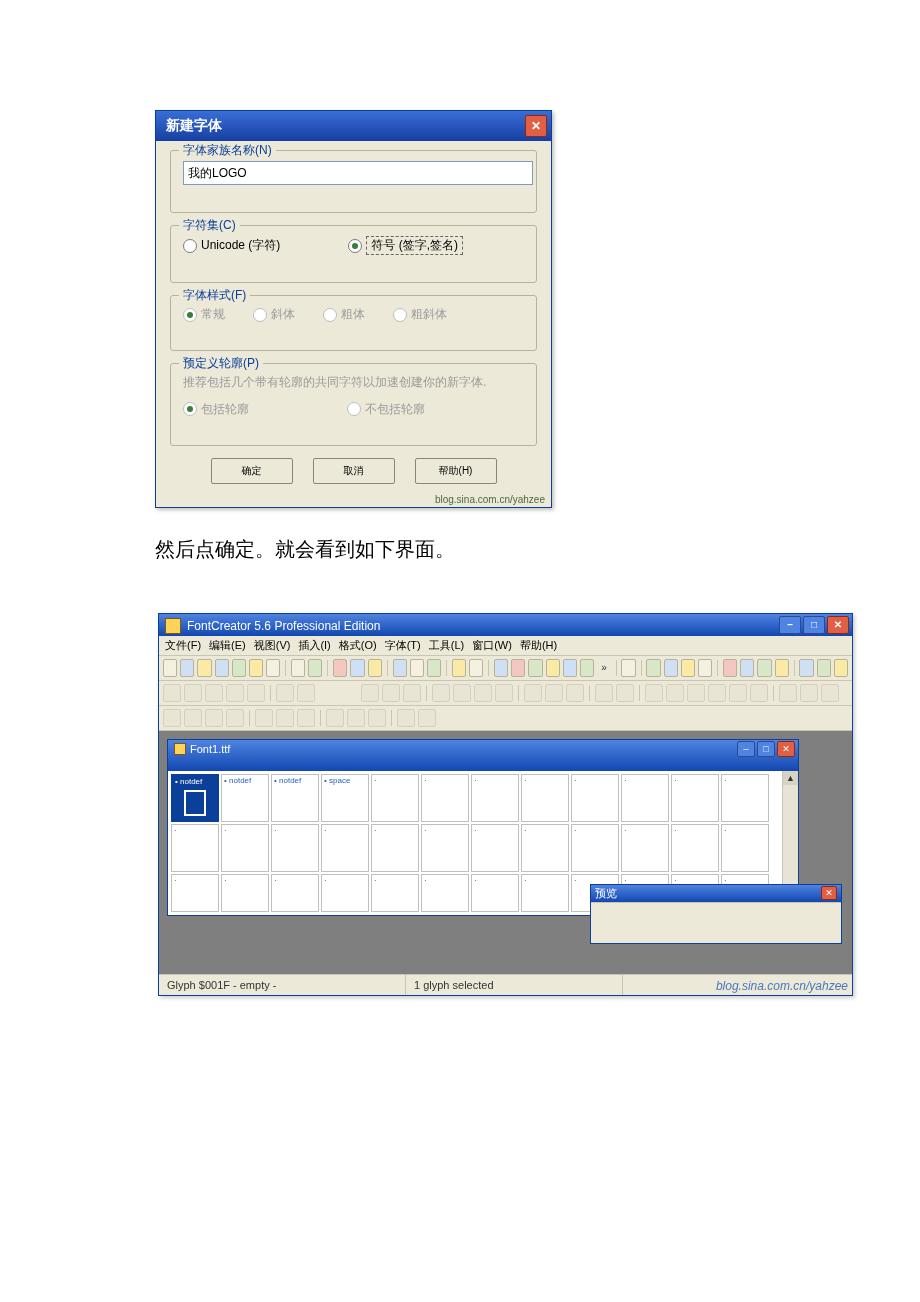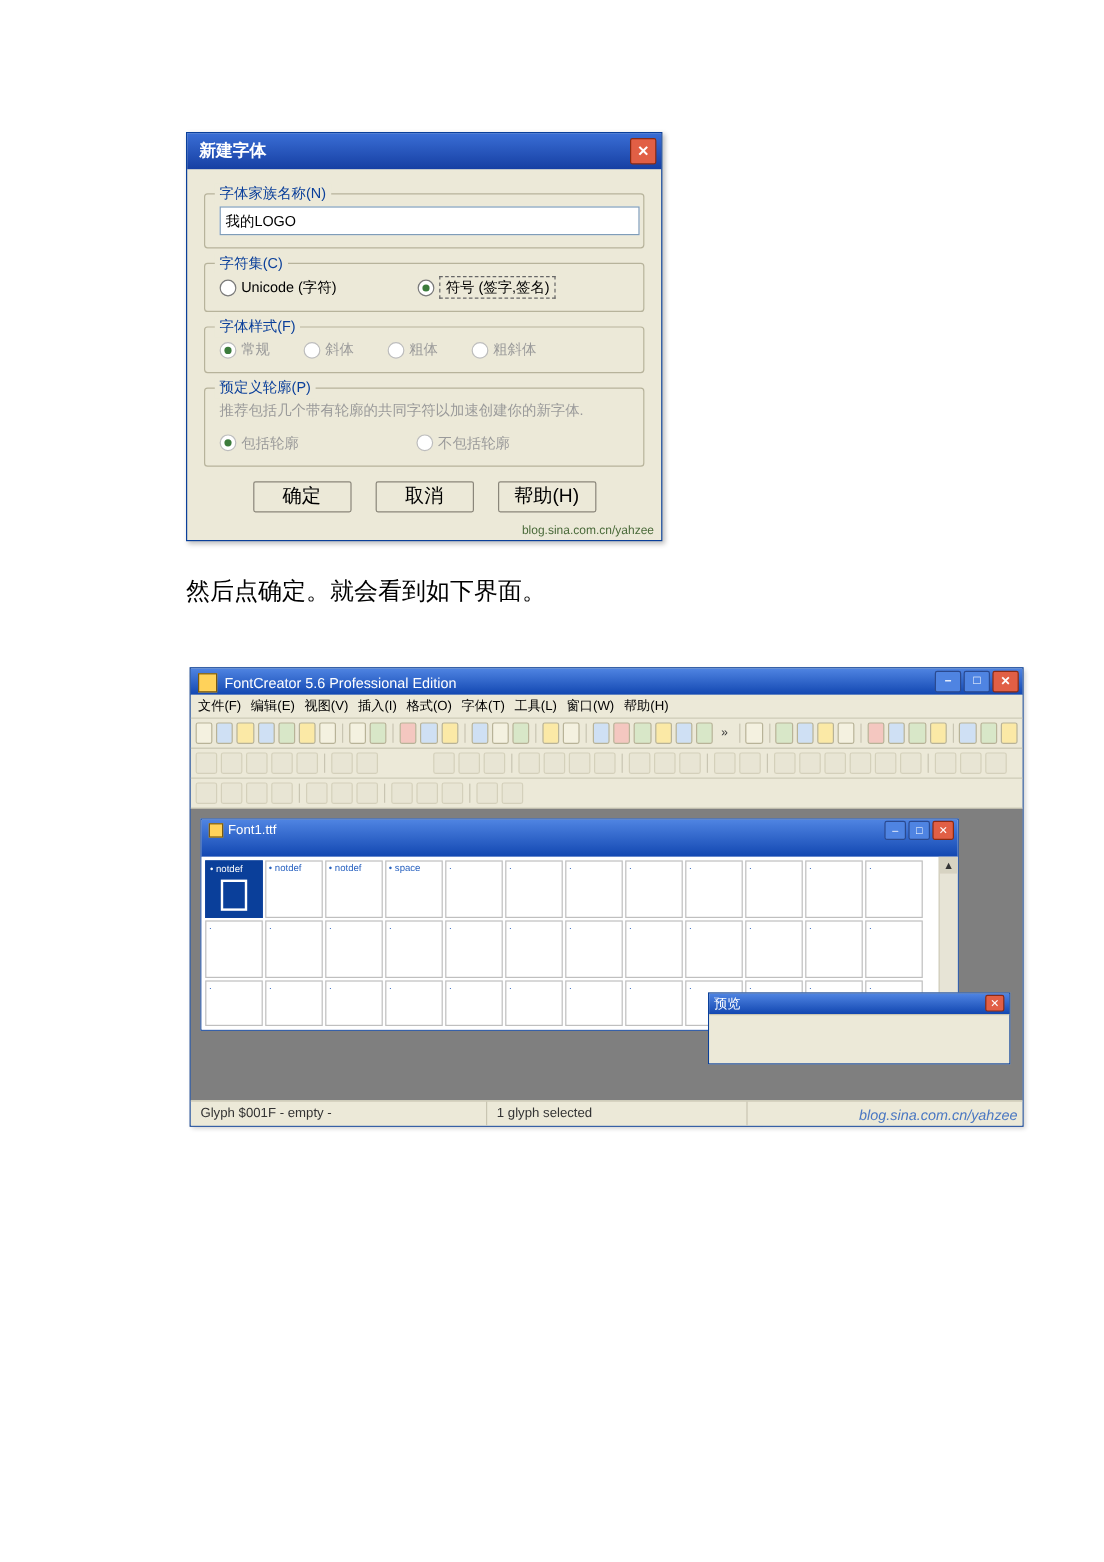--- a/index.html
+++ b/index.html
@@ -37,22 +37,22 @@
     display: flex; align-items: center; justify-content: center;
     color: #fff; font-weight: bold; font-size: 12px;
     border-radius: 2px;
   }
   .dlg1-body {
     padding: 8px 14px 10px 14px;
   }
   .grp {
     border: 1px solid #b7b39b;
     border-radius: 3px;
-    margin: 12px 0 12px 0;
-    padding: 10px 10px 10px 12px;
+    margin: 1px 0 12px 0;
+    padding: 10px 10px 27px 12px;
     position: relative;
     background: #ece9d8;
   }
   .grp-label {
     position: absolute;
     top: -9px; left: 8px;
     background: #ece9d8;
     color: #0a3f9a;
     font-size: 12px;
     padding: 0 4px;
@@ -84,21 +84,21 @@
   .grp-desc { color:#9a9a9a; margin-bottom:10px; line-height:1.4; }
   .dlg1-btns {
     display:flex; gap:20px; justify-content:center;
     padding: 0 0 4px 0;
   }
   .btn {
     min-width: 80px; height: 24px;
     background:#ece9d8;
     border:1px solid #8a867a;
     border-radius:2px;
-    font-size:16px;
+    font-size:10px;
     display:flex; align-items:center; justify-content:center;
   }
   .watermark1 {
     text-align:right;
     color:#4a6a3a;
     font-size:10px;
     padding: 0 6px 2px 0;
     margin-top:-4px;
   }
 

